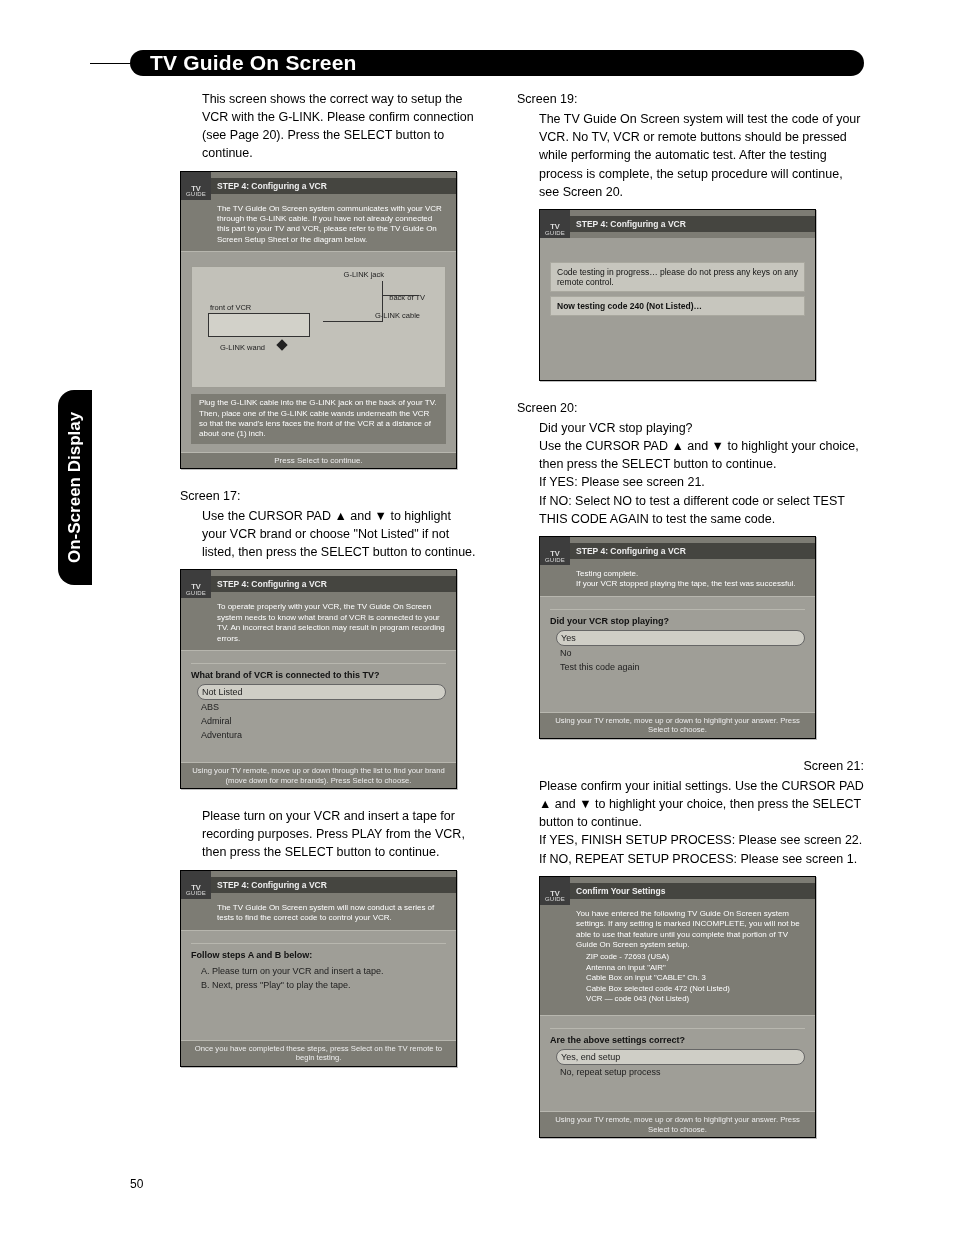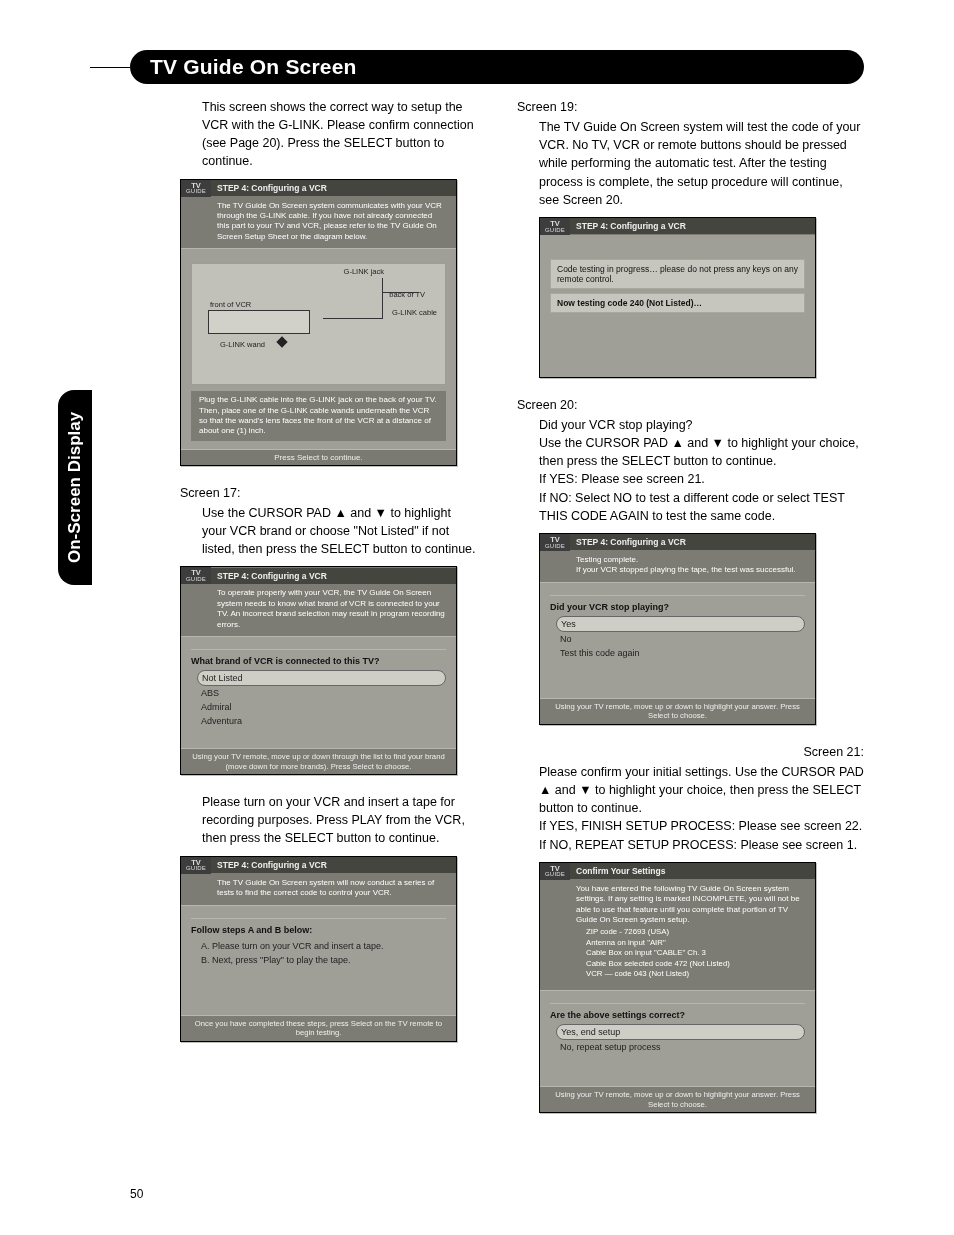--- a/index.html
+++ b/index.html
@@ -17,21 +17,21 @@
     width:954px;
     height:1235px;
     padding:50px 90px 40px 130px;
     box-sizing:border-box;
   }
   
   .title-bar{
     background:#000;
     color:#fff;
     border-radius:22px;
-    height:34px;
+    height:26px;
     display:flex;
     align-items:center;
     padding:0 20px;
     margin-bottom:14px;
     position:relative;
   }
   .title-bar::before{
     content:"";
     position:absolute;
     left:-40px;
@@ -94,21 +94,21 @@
   .panel .header{
     display:flex;
     align-items:center;
     background:#7d7c74;
   }
   .panel .logo{
     background:#3d3d3d;
     color:#ddd;
     font-size:7.5px;
     font-weight:800;
-    padding:3px 5px 2px 5px;
+    padding:14px 5px 2px 5px;
     line-height:0.9;
     text-align:center;
   }
   .panel .logo small{
     display:block;
     font-size:6px;
     font-weight:400;
     letter-spacing:0.2px;
   }
   .panel .step{
@@ -160,21 +160,21 @@
     background:#c7c6be;
     padding:4px 6px;
     margin:4px 0;
     font-size:8.5px;
     color:#111;
     border:1px solid #a9a89f;
   }
   .page-num{
     position:absolute;
     left:130px;
-    bottom:34px;
+    bottom:44px;
     font-size:12px;
   }
   
   .diagram{
     background:#c2c1b9;
     border:1px solid #9e9d95;
     margin:6px 0;
     padding:12px 10px;
     position:relative;
     height:96px;
@@ -184,21 +184,21 @@
   .vcr-box{
     position:absolute;
     left:16px; top:46px;
     width:100px;height:22px;
     border:1px solid #333;
     background:#d2d1c9;
   }
   .vcr-label{position:absolute;left:18px;top:36px;font-size:7.5px;}
   .tv-label{position:absolute;right:20px;top:26px;font-size:7.5px;}
   .glink-label{position:absolute;right:61px;top:4px;font-size:7.5px;text-align:center;line-height:1.1;}
-  .cable-label{position:absolute;right:8px;top:44px;font-size:7.5px;}
+  .cable-label{position:absolute;right:25px;top:44px;font-size:7.5px;}
   .wand-label{position:absolute;left:28px;top:76px;font-size:7.5px;}
   .wand{
     position:absolute;left:86px;top:74px;width:8px;height:8px;
     background:#222;
     transform:rotate(45deg);
   }
   .line-v{position:absolute;border-left:1px solid #333;}
   .line-h{position:absolute;border-top:1px solid #333;}
   .foot-bar{
     background:#7b7a72;color:#eee;text-align:center;

